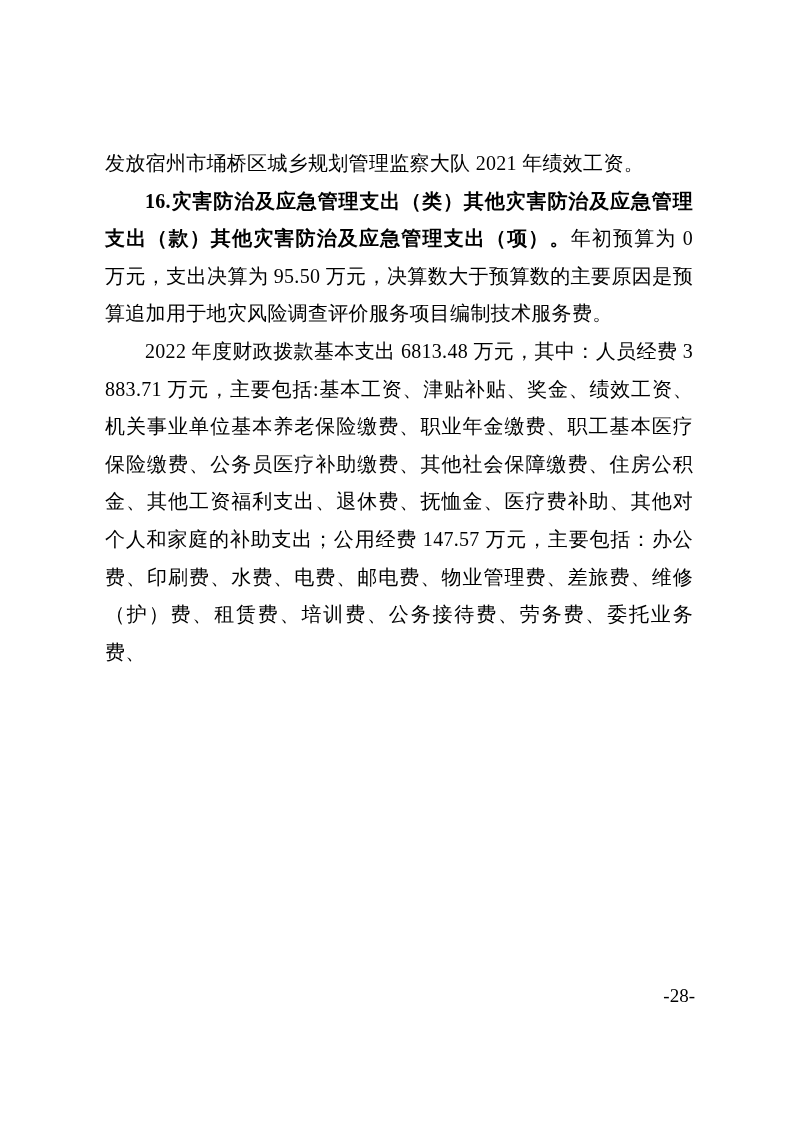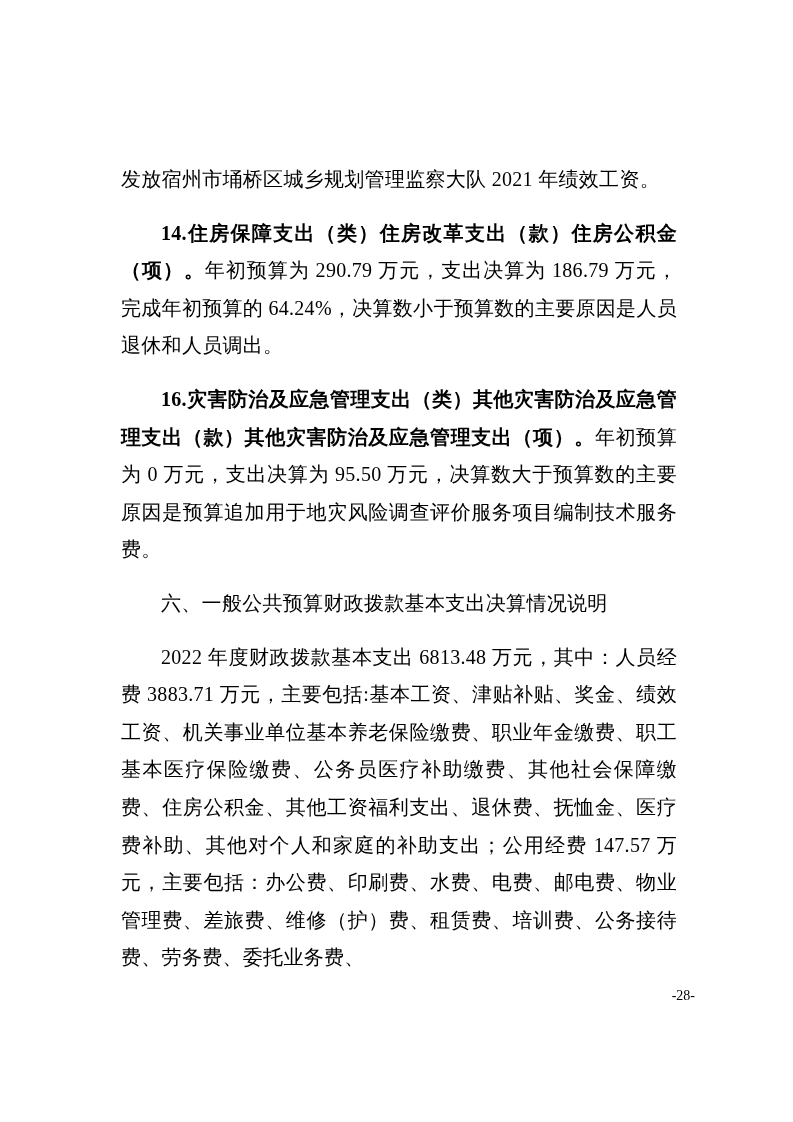--- a/index.html
+++ b/index.html
@@ -16,48 +16,46 @@
     font-family: "Liberation Serif", "DejaVu Serif", serif;
     color: #000000;
   }
   .content {
     position: absolute;
     left: 105px;
     top: 145px;
     width: 588px;
   }
   .content p {
-    margin: 16px;
+    margin: 0;
     font-size: 20px;
     line-height: 37.6px;
     text-align: justify;
     letter-spacing: 0.3px;
     word-break: break-all;
   }
   .content p.indent {
     text-indent: 2em;
   }
   .seg-bold {
     font-weight: bold;
   }
   .page-number {
     position: absolute;
     right: 98px;
     top: 984px;
-    font-size: 14px;
+    font-size: 19px;
     line-height: 24px;
     font-family: "Liberation Serif", "DejaVu Serif", serif;
     color: #000000;
   }
 </style>
 </head>
 <body>
 
 <div class="page">
   <div class="content" id="doc-content">
       <p><span>发放宿州市埇桥区城乡规划管理监察大队 2021 年绩效工资。</span></p>
-      <p class="indent"><span class="seg-bold">14.住房保障支出（类）住房改革支出（款）住房公积金（项）。</span><span>年初预算为 290.79 万元，支出决算为 186.79 万元，完成年初预算的 64.24%，决算数小于预算数的主要原因是人员退休和人员调出。</span></p>
       <p class="indent"><span class="seg-bold">16.灾害防治及应急管理支出（类）其他灾害防治及应急管理支出（款）其他灾害防治及应急管理支出（项）。</span><span>年初预算为 0 万元，支出决算为 95.50 万元，决算数大于预算数的主要原因是预算追加用于地灾风险调查评价服务项目编制技术服务费。</span></p>
-      <p class="indent"><span>六、一般公共预算财政拨款基本支出决算情况说明</span></p>
       <p class="indent"><span>2022 年度财政拨款基本支出 6813.48 万元，其中：人员经费 3883.71 万元，主要包括:基本工资、津贴补贴、奖金、绩效工资、机关事业单位基本养老保险缴费、职业年金缴费、职工基本医疗保险缴费、公务员医疗补助缴费、其他社会保障缴费、住房公积金、其他工资福利支出、退休费、抚恤金、医疗费补助、其他对个人和家庭的补助支出；公用经费 147.57 万元，主要包括：办公费、印刷费、水费、电费、邮电费、物业管理费、差旅费、维修（护）费、租赁费、培训费、公务接待费、劳务费、委托业务费、</span></p>
     </div>
   <div class="page-number">-28-</div>
 </div>
 
 </body></html>

